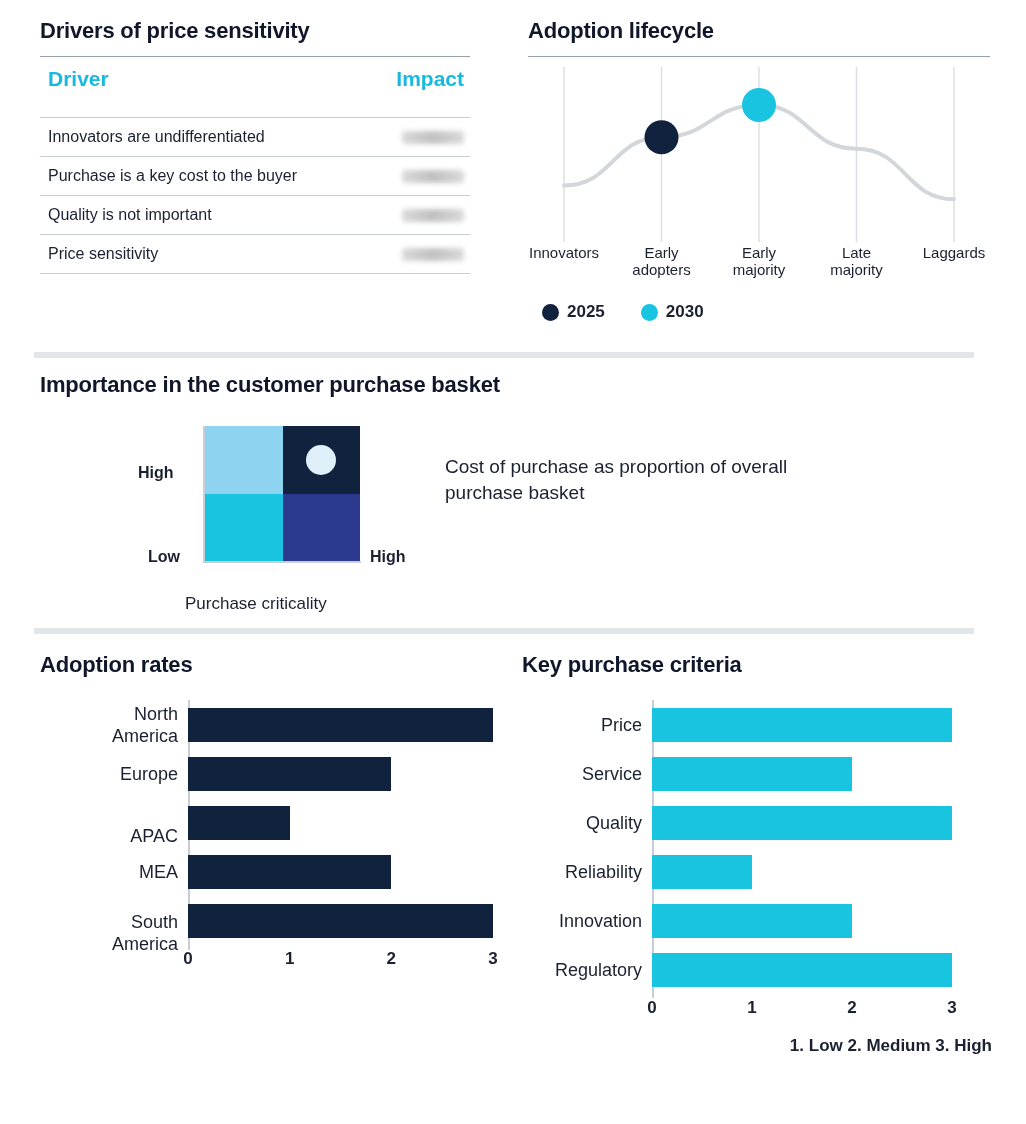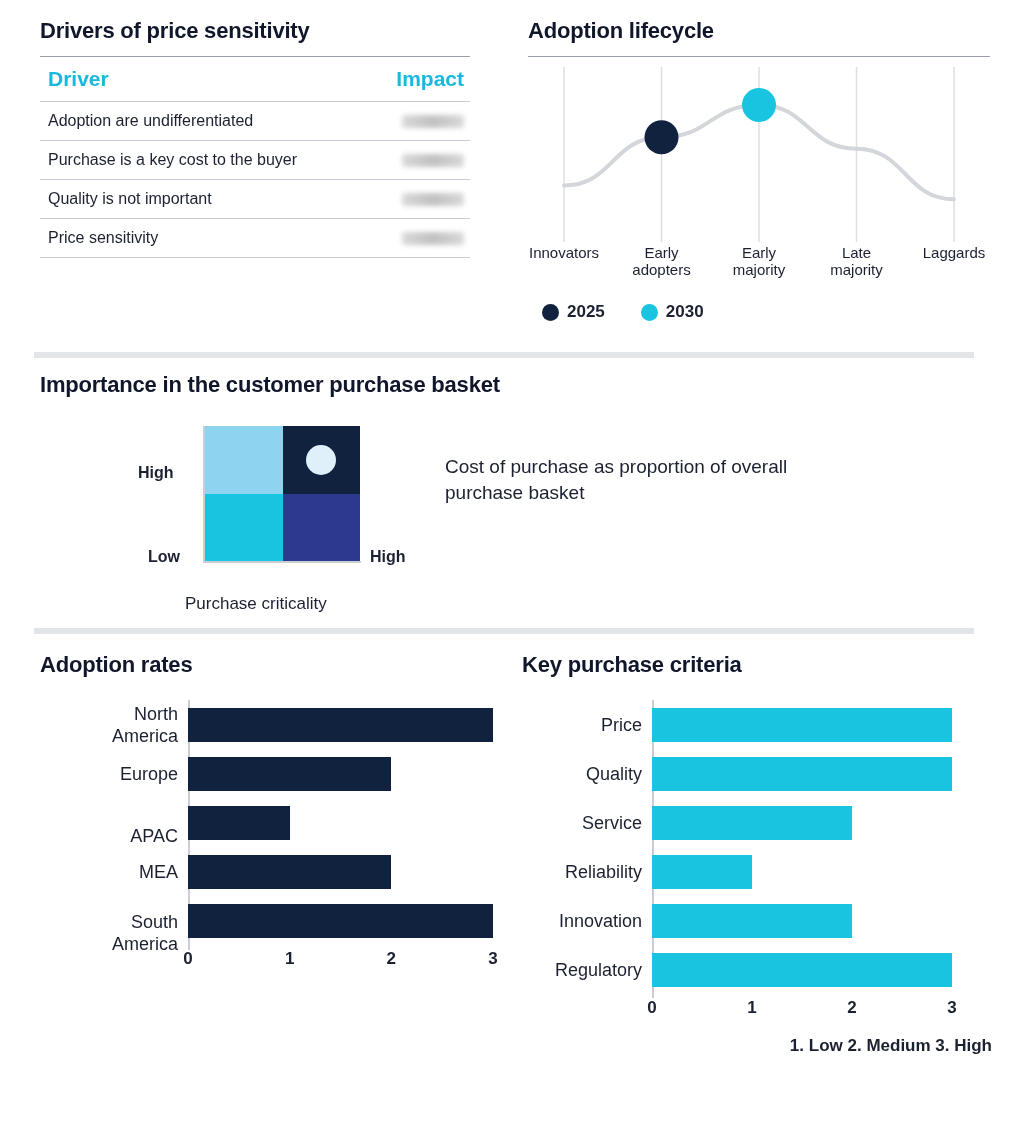--- a/index.html
+++ b/index.html
@@ -42,21 +42,21 @@
   .table {
     width: 430px;
     border-collapse: collapse;
     margin-top: 0;
   }
   .table th {
     text-align: left;
     font-size: 21px;
     font-weight: bold;
     color: #18b9df;
-    padding: 10px 0 10px 8px;
+    padding: 10px 0 26px 8px;
     border-bottom: 1px solid #c9ced6;
   }
   .table th.impact { text-align: right; padding-right: 6px; }
   .table td {
     font-size: 16px;
     color: #1b2130;
     padding: 10px 0 10px 8px;
     border-bottom: 1px solid #c9ced6;
     white-space: nowrap;
   }
@@ -243,21 +243,21 @@
       <div class="hdr-rule"></div>
       <table class="table">
         <thead>
           <tr>
             <th>Driver</th>
             <th class="impact">Impact</th>
           </tr>
         </thead>
         <tbody id="drivers-body">
             <tr>
-              <td>Adoption are undifferentiated</td>
+              <td>Innovators are undifferentiated</td>
               <td class="impact"><span class="blurpill"></span></td>
             </tr>
             <tr>
               <td>Purchase is a key cost to the buyer</td>
               <td class="impact"><span class="blurpill"></span></td>
             </tr>
             <tr>
               <td>Quality is not important</td>
               <td class="impact"><span class="blurpill"></span></td>
             </tr>
@@ -391,29 +391,29 @@
     <div class="bar-chart" id="chart-criteria">
       <div class="axis-line" style="left:130px; top:0; height:298px;"></div>
       <div id="criteria-rows">
           <div class="bar-row" style="height: 49px;">
             <div class="bar-label" style="width: 130px;">Price</div>
             <div class="bar-track" style="width: 300px;">
               <div class="bar" title="3" style="width: 300px; background: rgb(24, 196, 224);"></div>
             </div>
           </div>
           <div class="bar-row" style="height: 49px;">
+            <div class="bar-label" style="width: 130px;">Service</div>
+            <div class="bar-track" style="width: 300px;">
+              <div class="bar" title="2" style="width: 200px; background: rgb(24, 196, 224);"></div>
+            </div>
+          </div>
+          <div class="bar-row" style="height: 49px;">
             <div class="bar-label" style="width: 130px;">Quality</div>
             <div class="bar-track" style="width: 300px;">
               <div class="bar" title="3" style="width: 300px; background: rgb(24, 196, 224);"></div>
-            </div>
-          </div>
-          <div class="bar-row" style="height: 49px;">
-            <div class="bar-label" style="width: 130px;">Service</div>
-            <div class="bar-track" style="width: 300px;">
-              <div class="bar" title="2" style="width: 200px; background: rgb(24, 196, 224);"></div>
             </div>
           </div>
           <div class="bar-row" style="height: 49px;">
             <div class="bar-label" style="width: 130px;">Reliability</div>
             <div class="bar-track" style="width: 300px;">
               <div class="bar" title="1" style="width: 100px; background: rgb(24, 196, 224);"></div>
             </div>
           </div>
           <div class="bar-row" style="height: 49px;">
             <div class="bar-label" style="width: 130px;">Innovation</div>

